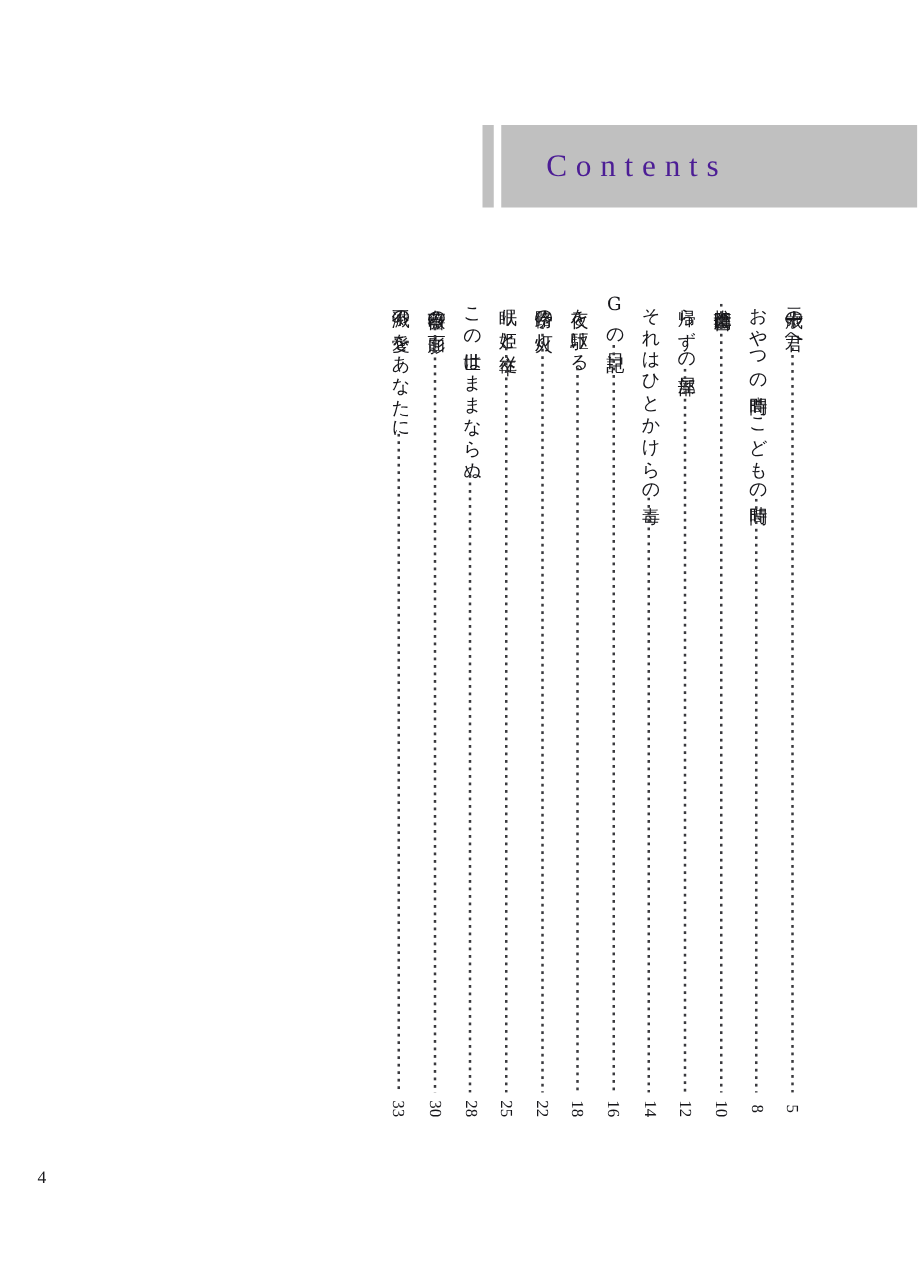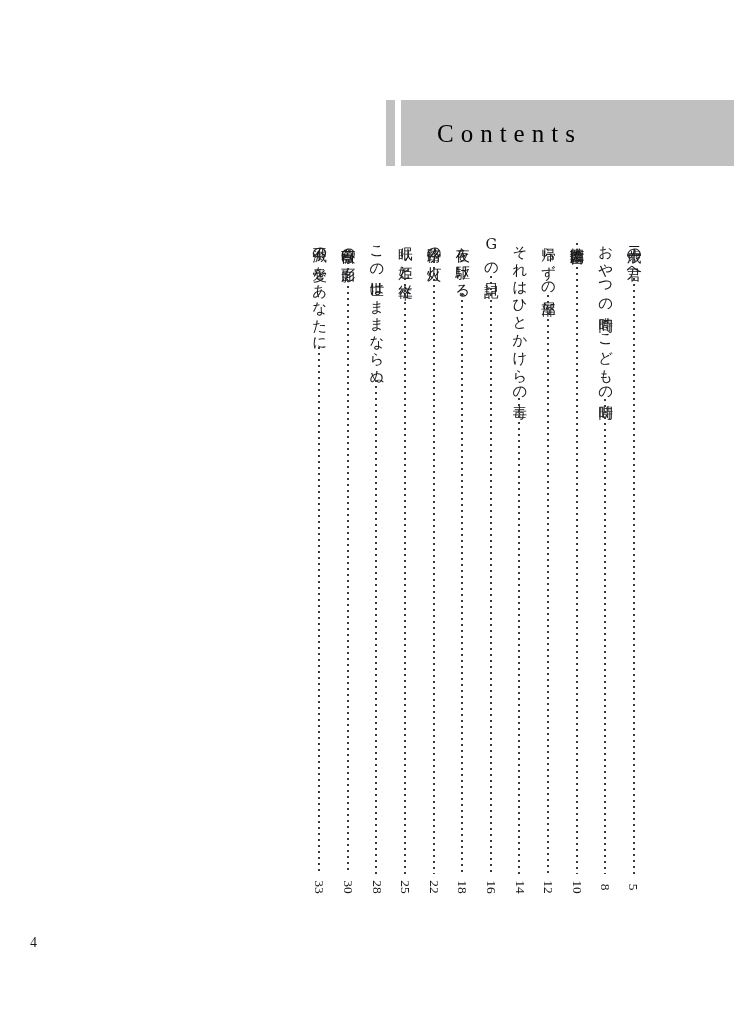--- a/index.html
+++ b/index.html
@@ -121,21 +121,21 @@
   }
 </style>
 </head>
 <body>
 
 <div id="page">
 
   <div id="header-area">
     <div class="header-tick" style="background: rgb(192, 192, 192);"></div>
     <div class="header-band" style="background: rgb(192, 192, 192);">
-      <div class="header-title" style="color: #000000;">Contents</div>
+      <div class="header-title" style="color: #4c1d95;">Contents</div>
     </div>
   </div>
 
   <div id="toc">
       <div class="toc-entry">
         <div class="toc-title">二十歳の君へ</div>
         <div class="toc-leader"></div>
         <div class="toc-page">5</div>
       </div>
       <div class="toc-entry">

